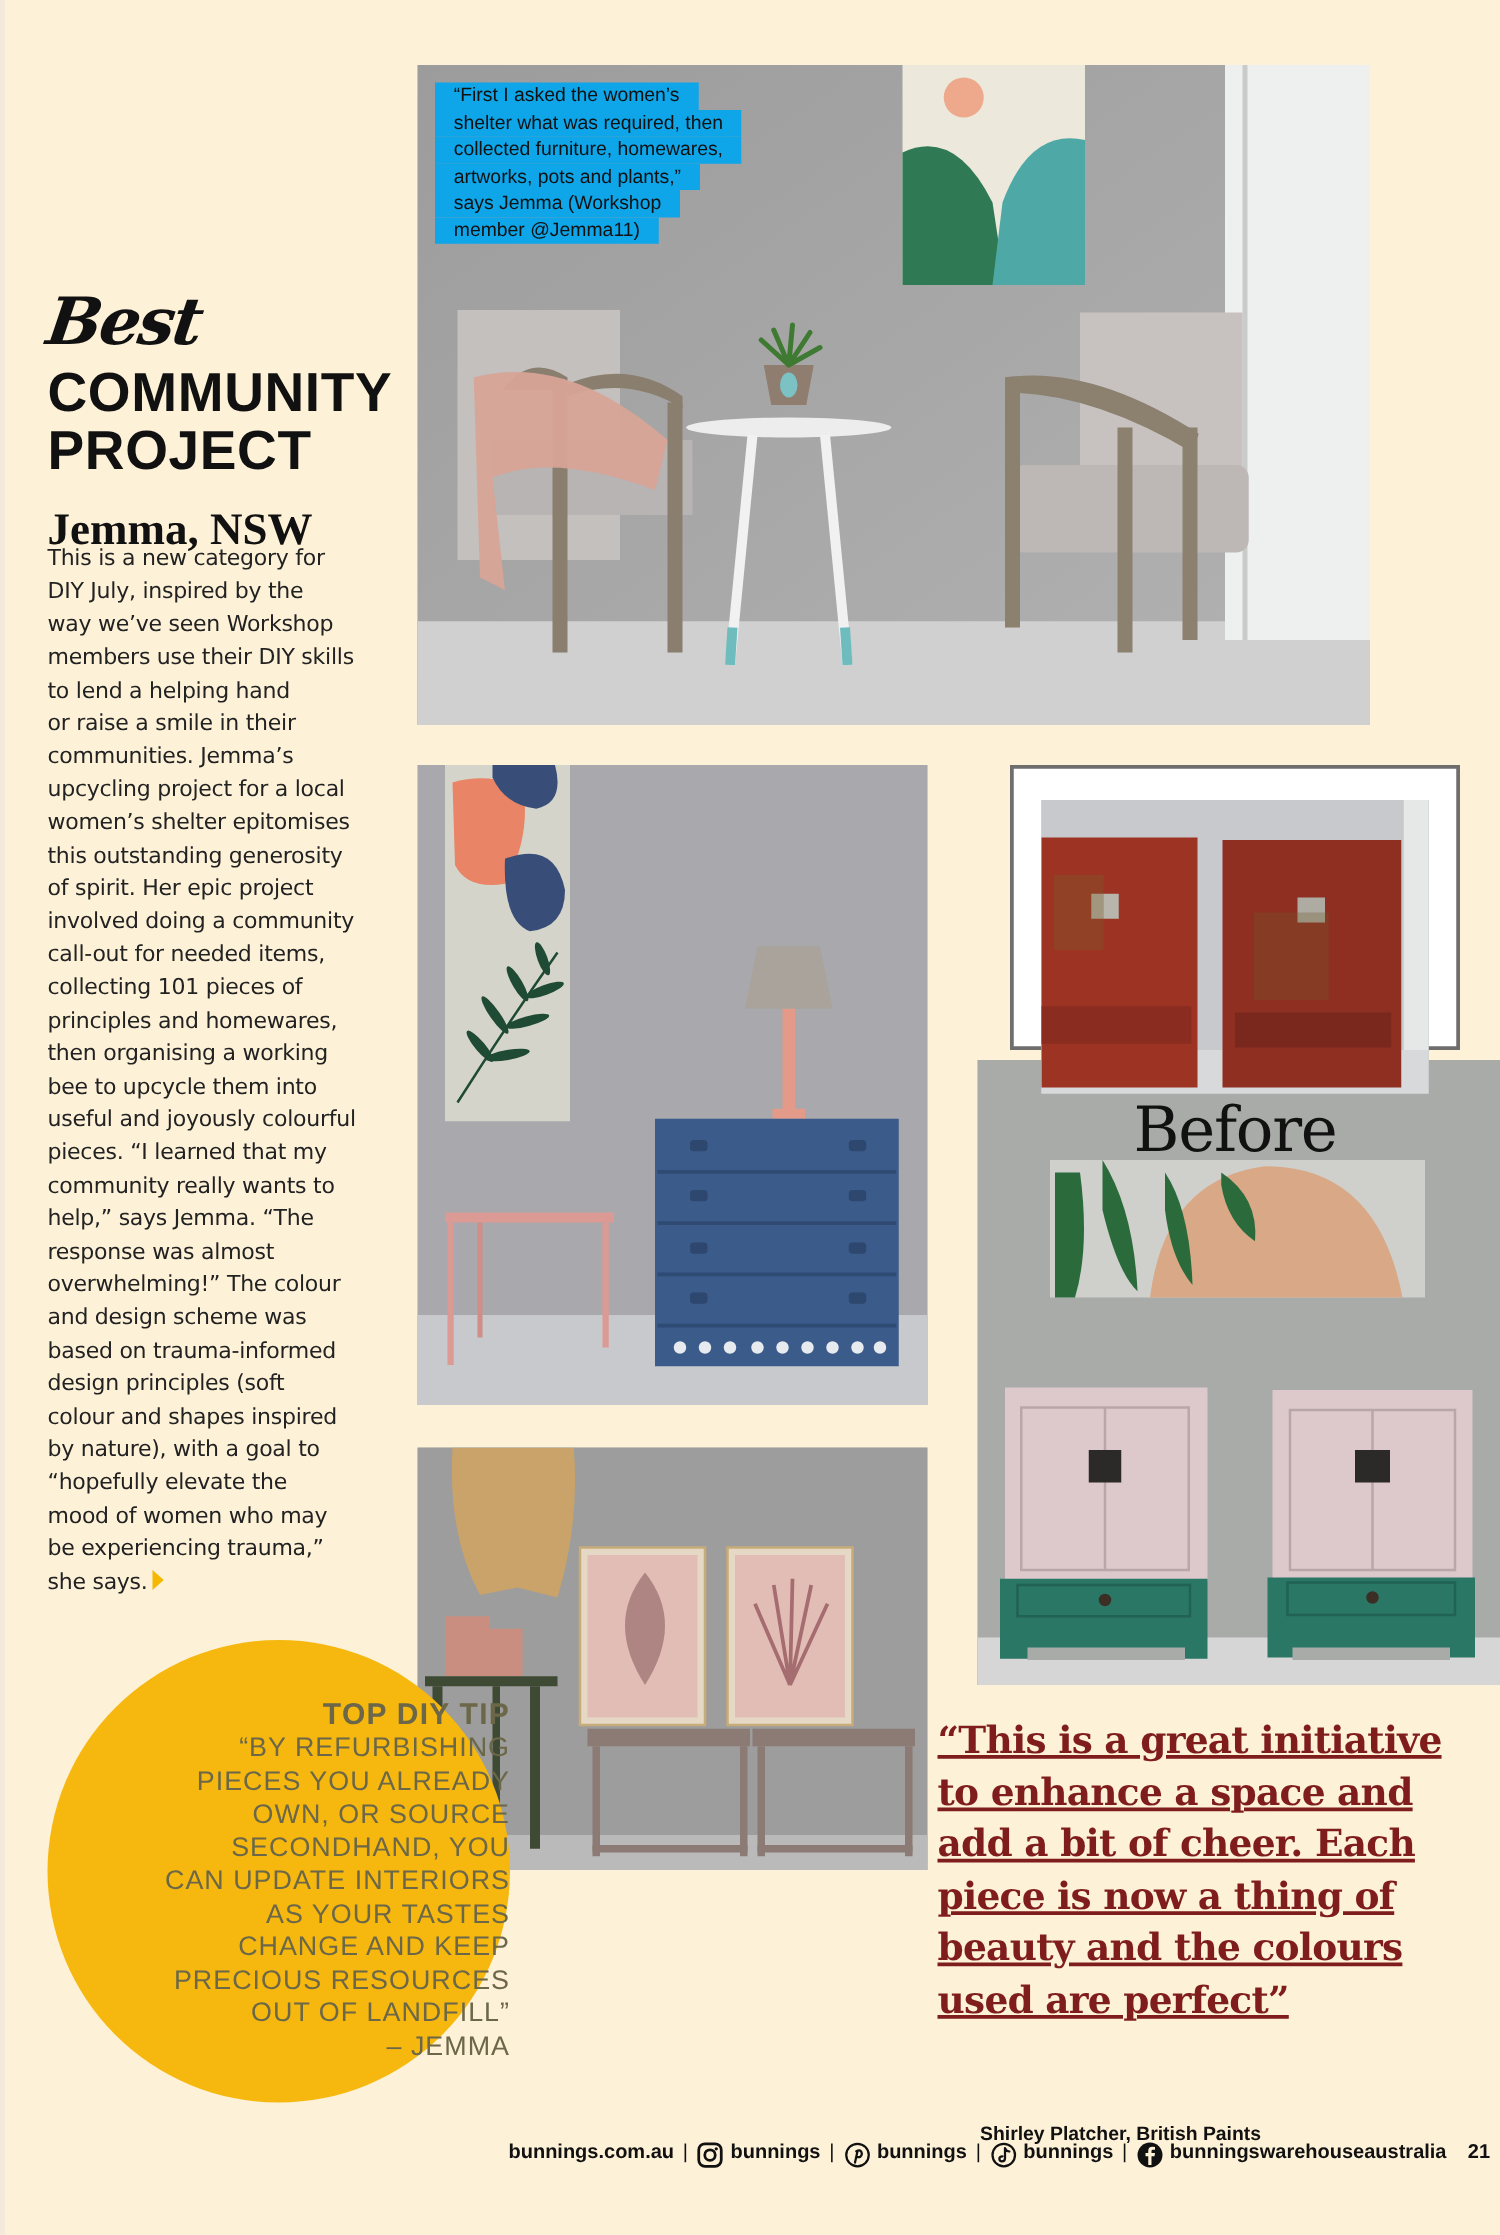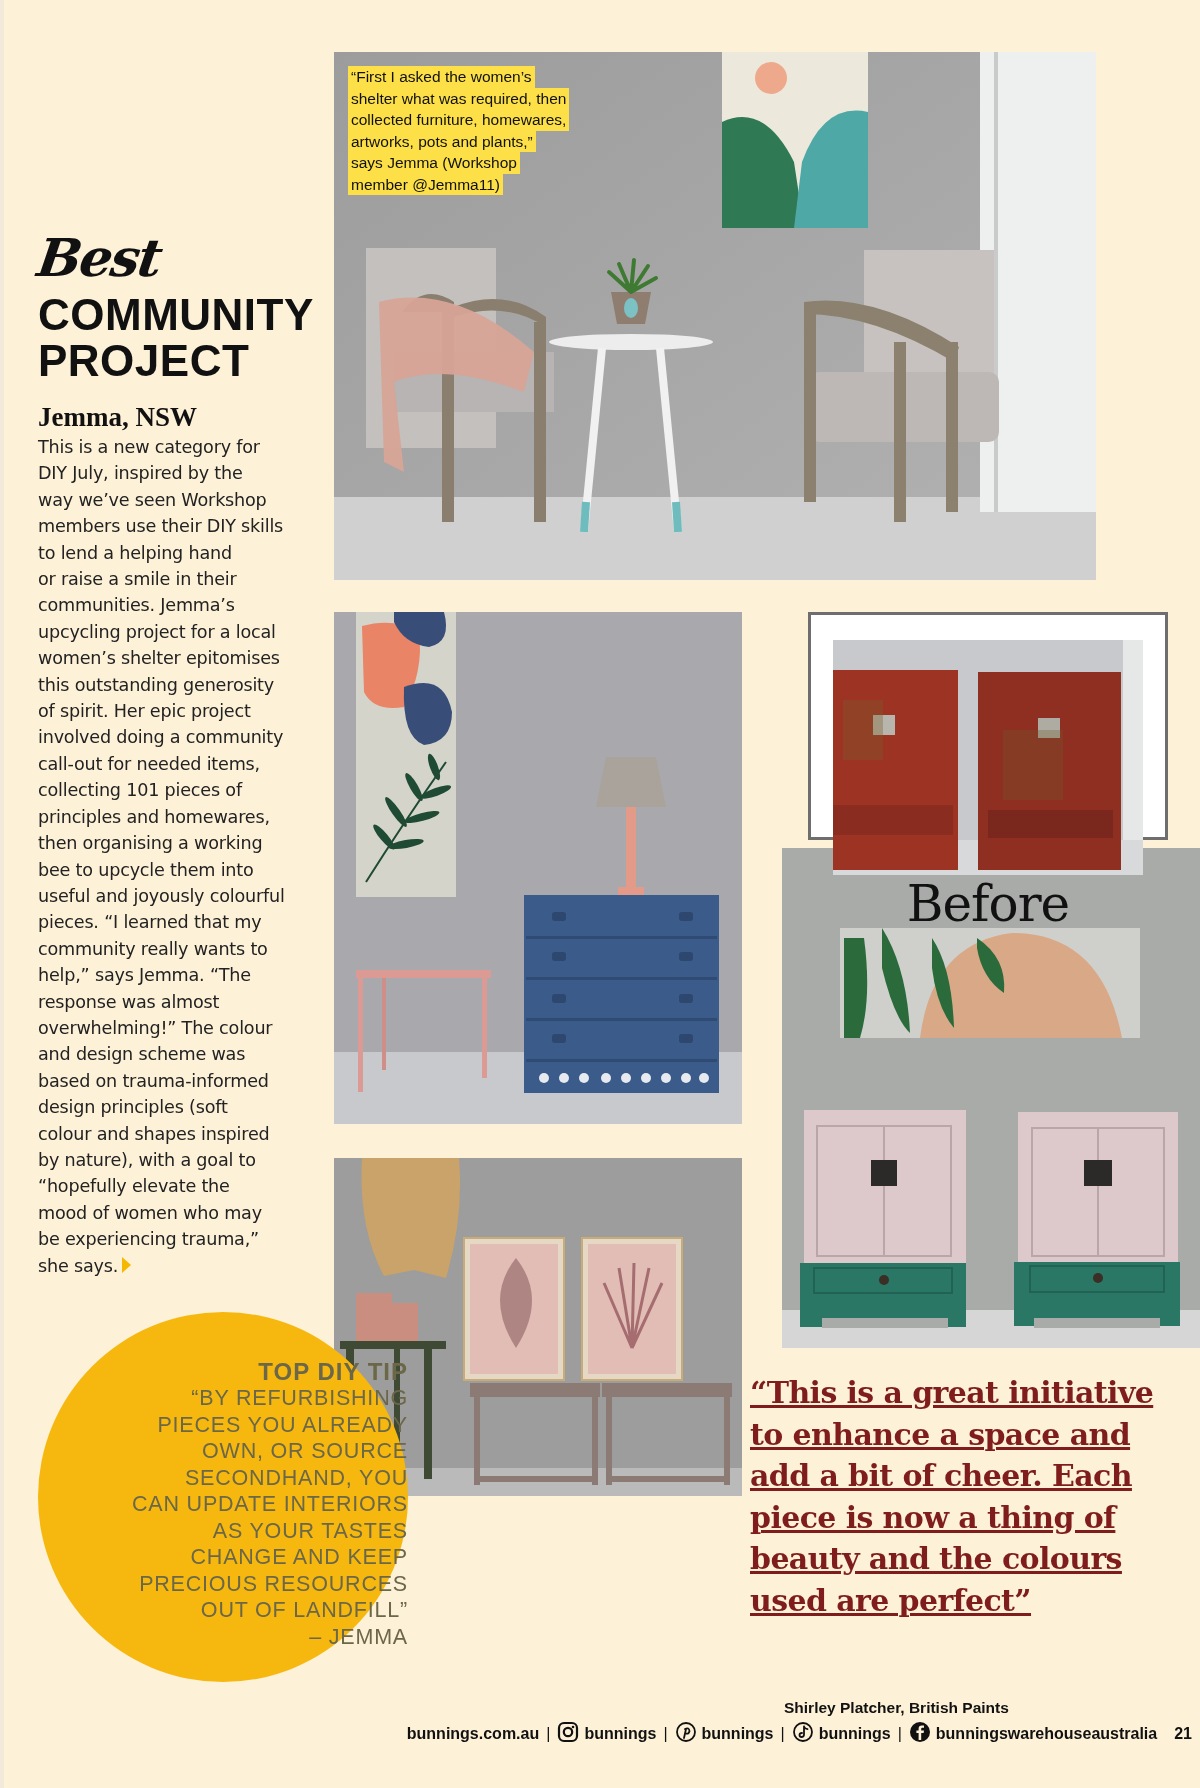--- a/index.html
+++ b/index.html
@@ -20,21 +20,21 @@
     font-size: 52px; letter-spacing: -2px; line-height: 1; color: #111;
     transform: skewX(-8deg);
   }
   .heading-main {
     position: absolute; left: 38px; top: 292px;
     font-family: "Liberation Sans", sans-serif; font-weight: bold;
     font-size: 44px; line-height: 46px; color: #111; letter-spacing: 0.5px;
   }
   .byline {
     position: absolute; left: 38px; top: 402px;
-    font-family: "Liberation Serif", serif; font-weight: bold; font-size: 27px; color: #111;
+    font-family: "Liberation Serif", serif; font-weight: bold; font-size: 36px; color: #111;
   }
   .body-copy {
     position: absolute; left: 38px; top: 434px; width: 272px;
     font-family: "DejaVu Sans", sans-serif; font-size: 17.6px; line-height: 26.4px;
     color: #222; letter-spacing: -0.2px;
   }
   .body-copy .line { display: block; white-space: nowrap; }
   .end-mark {
     display: inline-block; width: 0; height: 0; margin-left: 4px; vertical-align: -1px;
     border-top: 8px solid transparent; border-bottom: 8px solid transparent;
@@ -45,21 +45,21 @@
   .photo { position: absolute; overflow: hidden; }
   .photo-top { left: 334px; top: 52px; width: 762px; height: 528px; background: #a6a6a6; }
   .photo-dresser { left: 334px; top: 612px; width: 408px; height: 512px; background: #a9a9ad; }
   .photo-cabinets { left: 782px; top: 848px; width: 418px; height: 500px; background: #a8a9a7; }
   .photo-frames { left: 334px; top: 1158px; width: 408px; height: 338px; background: #9c9d9c; }
 
   .caption-box {
     position: absolute; left: 348px; top: 66px;
     font-family: "Liberation Sans", sans-serif; font-size: 15.5px; line-height: 21.5px; color: #111;
   }
-  .caption-box .cline { display: table; background: #fde047; padding: 0 3px; }
+  .caption-box .cline { display: table; background: #0ea5e9; padding: 0 15px; }
 
   
   .before-frame {
     position: absolute; left: 808px; top: 612px; width: 360px; height: 228px;
     background: #fff; border: 3px solid #6e6e6e; z-index: 5;
   }
   .before-photo {
     position: absolute; left: 22px; top: 25px; width: 310px; height: 235px; background: #c8c9cc; overflow: hidden;
   }
   .before-label {
@@ -86,21 +86,21 @@
   }
   .pull-quote .qline { display: block; white-space: nowrap; }
   .attribution {
     position: absolute; left: 784px; top: 1662px;
     font-family: "Liberation Sans", sans-serif; font-weight: bold; font-size: 15.5px; color: #111; margin-top: 37px;
   }
 
   
   .footer {
     position: absolute; right: 8px; top: 1713px; height: 30px;
-    display: flex; align-items: flex-end; gap: 5px;
+    display: flex; align-items: flex-start; gap: 5px;
     font-family: "Liberation Sans", sans-serif; font-weight: bold; font-size: 16px; color: #111;
   }
   .footer .sep { margin: 0 2px; font-weight: normal; }
   .footer .ico { width: 22px; height: 22px; display: inline-flex; align-items: center; justify-content: center; }
   .footer .page-num { margin-left: 12px; }
 </style>
 </head>
 <body>
 
 <div class="edge-strip"></div>

